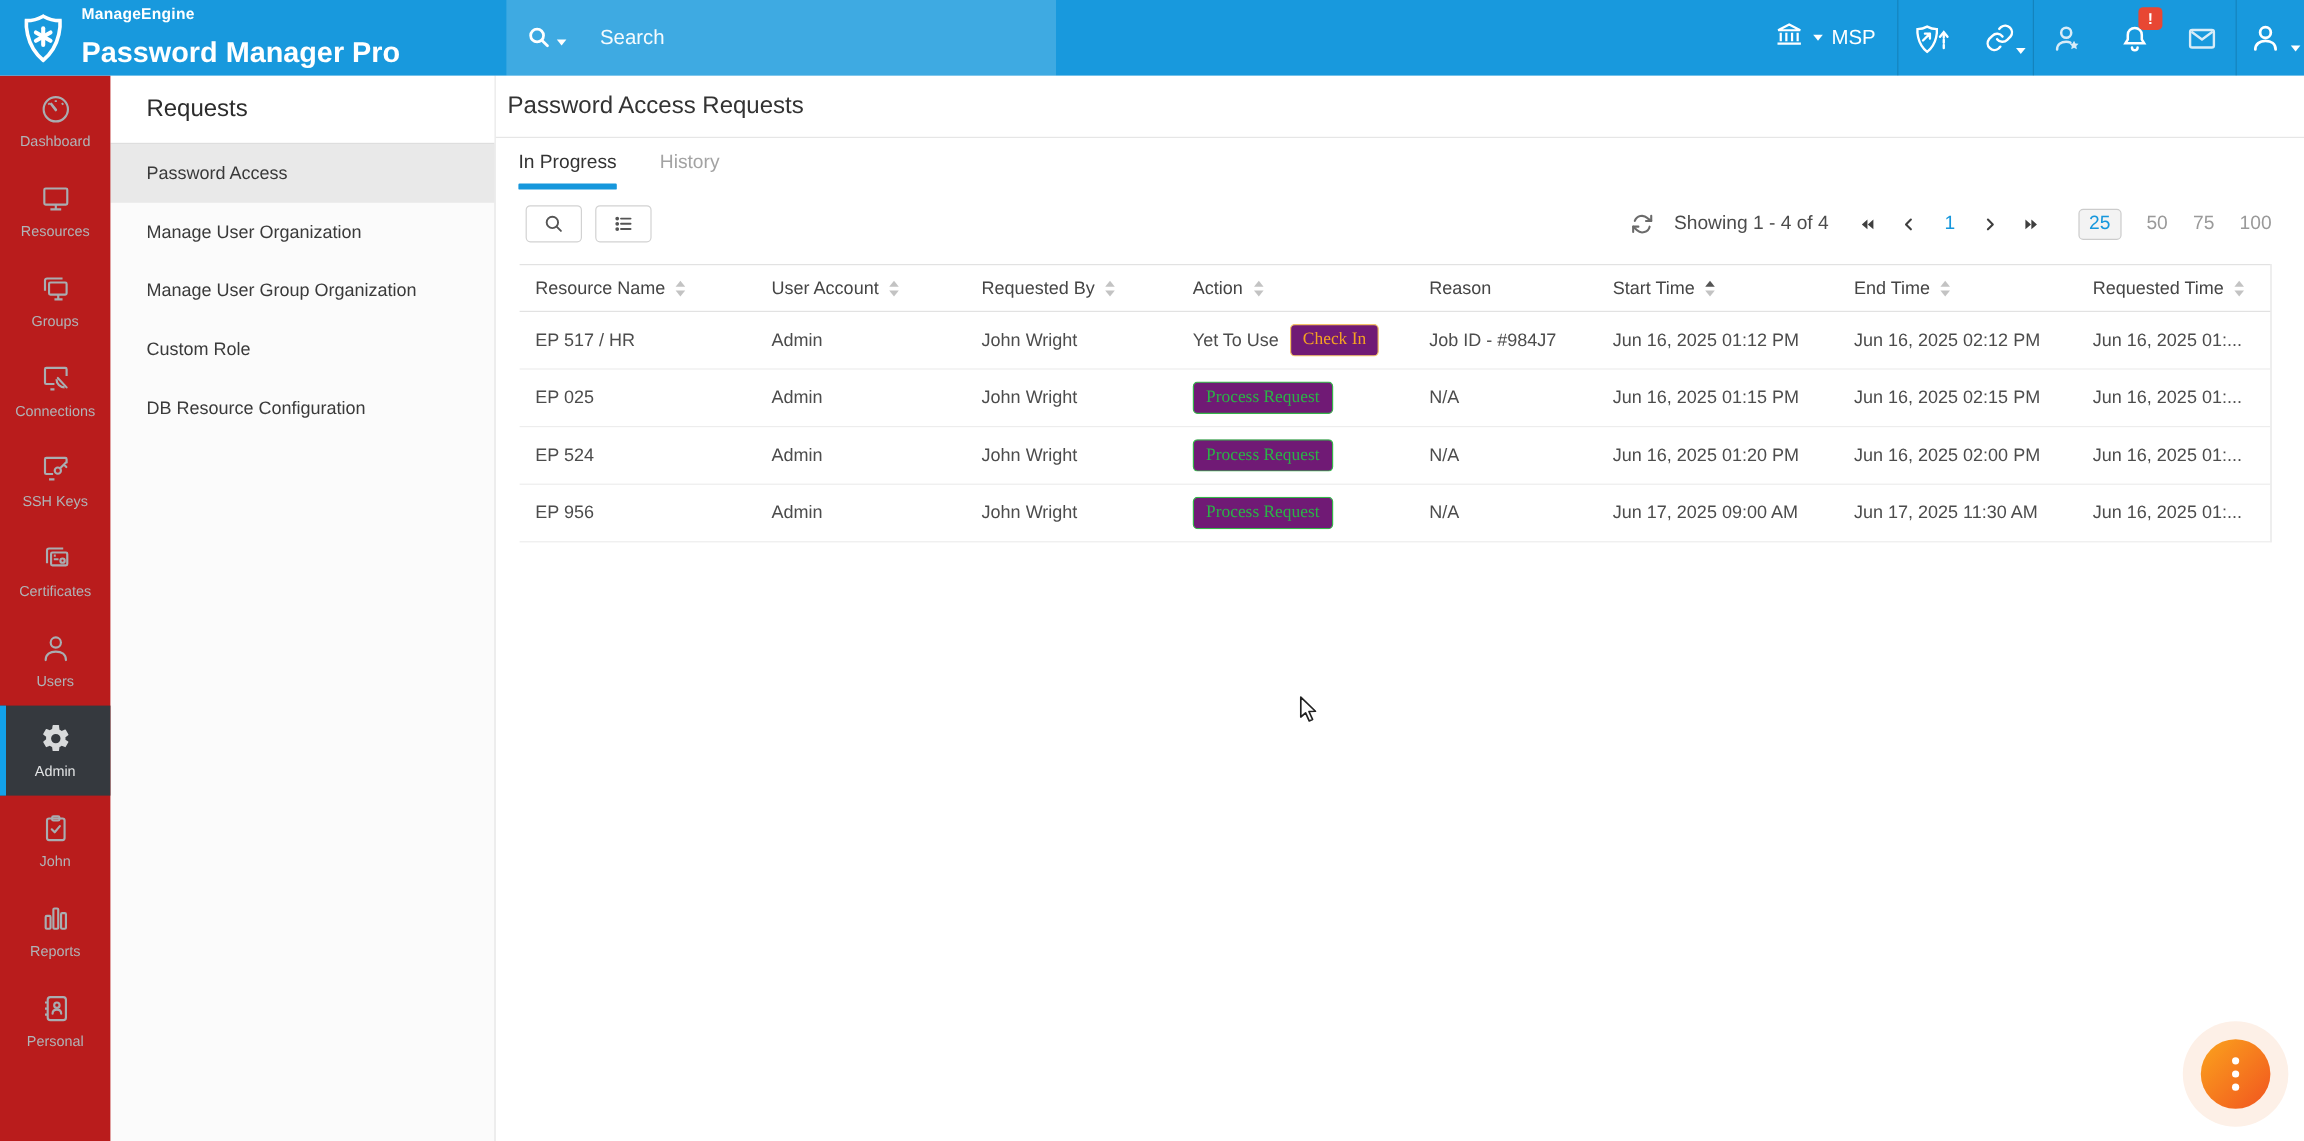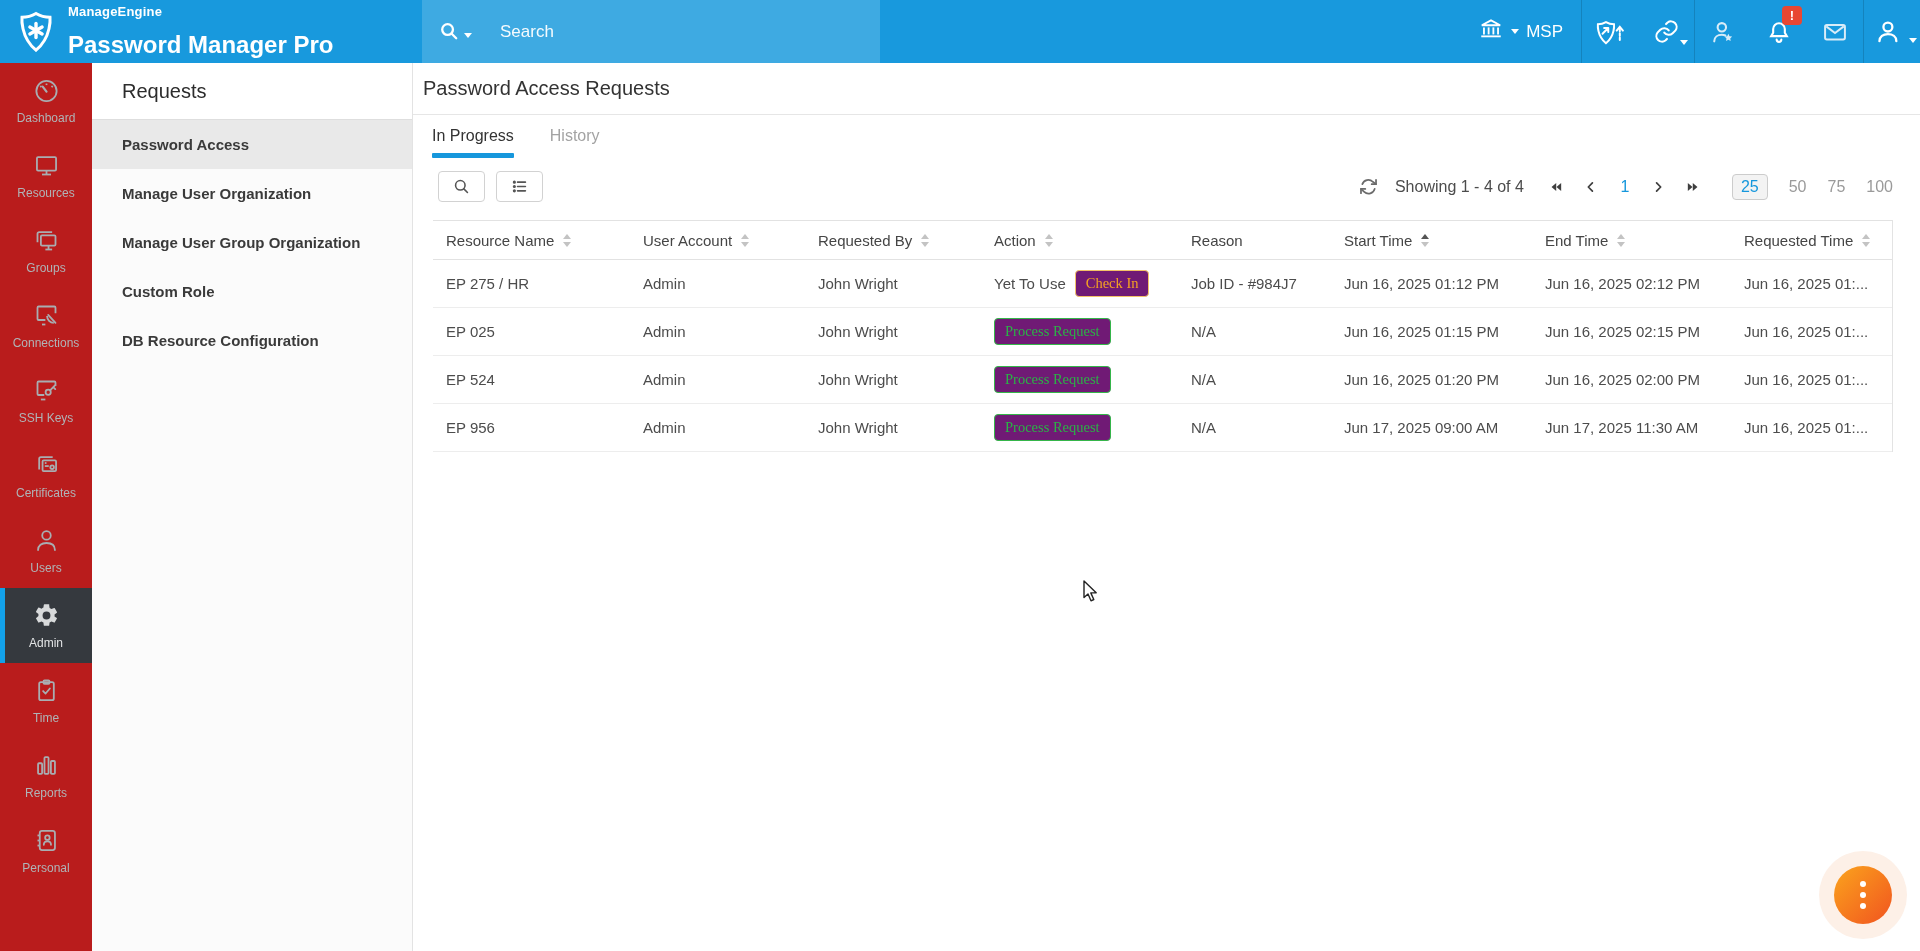--- a/index.html
+++ b/index.html
@@ -43,21 +43,21 @@
   .side-item.selected svg { stroke:#d8dadb; }
   .side-item .gearfill { fill:#a9adb1; stroke:none; }
   .side-item.selected .gearfill { fill:#d8dadb; }
 
   
   .subsidebar { position:absolute; top:63px; left:92px; bottom:0; width:321px; background:#fbfbfb;
                 border-right:1px solid #e3e3e3; z-index:3; }
   .sub-title { height:57px; display:flex; align-items:center; padding-left:30px; font-size:20px;
                color:#2c2c2c; background:#fff; border-bottom:1px solid #dedede; }
   .sub-item { height:49px; display:flex; align-items:center; padding-left:30px; font-size:15px;
-              color:#3a3a3a; cursor:pointer;font-weight:bold; }
+              color:#3a3a3a; cursor:pointer; }
   .sub-item.selected { background:#e9e9e9; }
 
   
   .main { position:absolute; top:63px; left:413px; right:0; bottom:0; background:#fff; }
   .main-header { height:52px; border-bottom:1px solid #e6e6e6; display:flex; align-items:center;
                  padding-left:10px; font-size:20px; color:#333; }
   .tabs { display:flex; gap:36px; padding-left:19px; margin-top:12px; }
   .tab { font-size:16px; color:#a3a3a3; padding-bottom:13px; position:relative; cursor:pointer; }
   .tab.active { color:#333; }
   .tab.active::after { content:""; position:absolute; left:0; right:0; bottom:0; height:5px;
@@ -281,21 +281,21 @@
     </svg>
     <span>Admin</span>
   </div>
 
   <div class="side-item">
     <svg viewBox="0 0 24 24" fill="none" stroke-width="1.6">
       <rect x="5.5" y="4.5" width="13" height="16" rx="1.5"></rect>
       <rect x="9.3" y="3" width="5.4" height="3" rx="1"></rect>
       <path d="M9 12.5l2.2 2.2 3.8-4.5" stroke-linecap="round" stroke-linejoin="round"></path>
     </svg>
-    <span>Time</span>
+    <span>John</span>
   </div>
 
   <div class="side-item">
     <svg viewBox="0 0 24 24" fill="none" stroke-width="1.6">
       <rect x="4.5" y="10" width="3.6" height="9.5" rx=".8"></rect>
       <rect x="10.2" y="4.5" width="3.6" height="15" rx=".8"></rect>
       <rect x="15.9" y="8" width="3.6" height="11.5" rx=".8"></rect>
     </svg>
     <span>Reports</span>
   </div>
@@ -447,21 +447,21 @@
       <div class="th c7">
         <span>Requested Time</span>
         <span class="sort">
             <i class="up"></i>
             <i class="dn"></i>
           </span>
       </div>
     </div>
 
     <div class="tr">
-      <div class="td c0">EP 275 / HR</div>
+      <div class="td c0">EP 517 / HR</div>
       <div class="td c1">Admin</div>
       <div class="td c2">John Wright</div>
       <div class="td c3">
         <span>Yet To Use</span>
         <button class="btn warn">Check In</button>
       </div>
       <div class="td c4">Job ID - #984J7</div>
       <div class="td c5">Jun 16, 2025 01:12 PM</div>
       <div class="td c6">Jun 16, 2025 02:12 PM</div>
       <div class="td c7">Jun 16, 2025 01:...</div>

